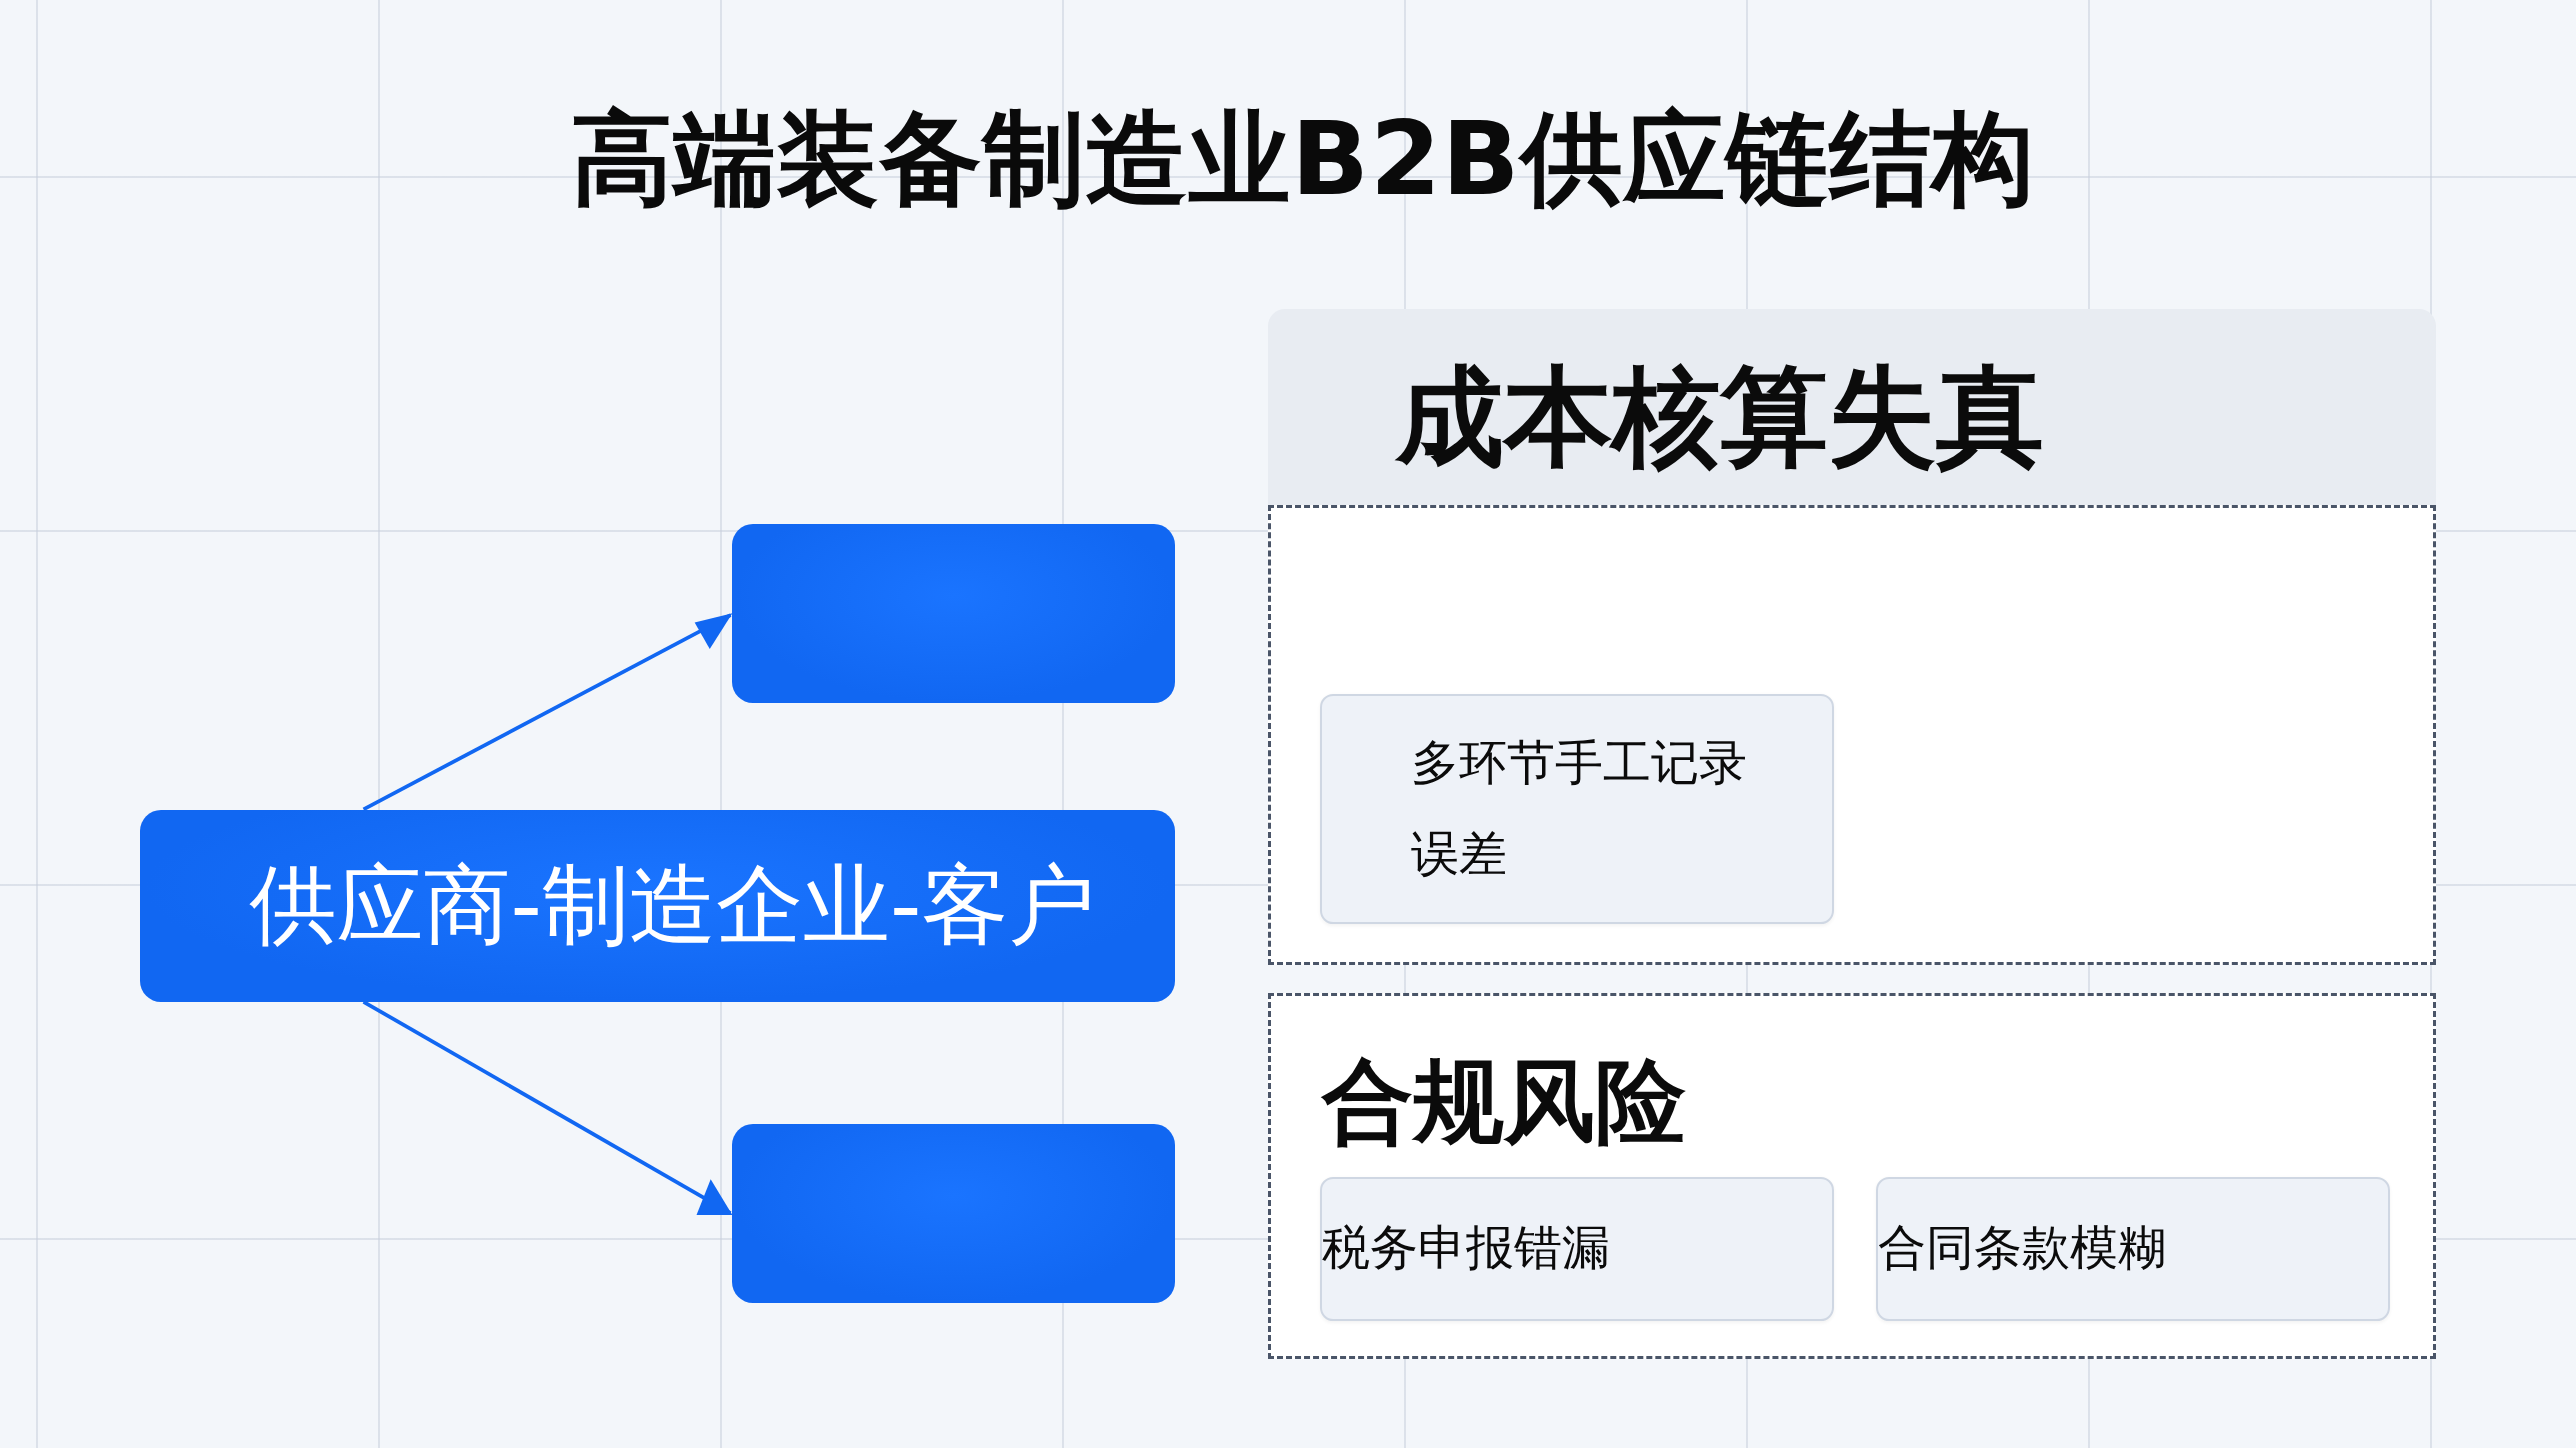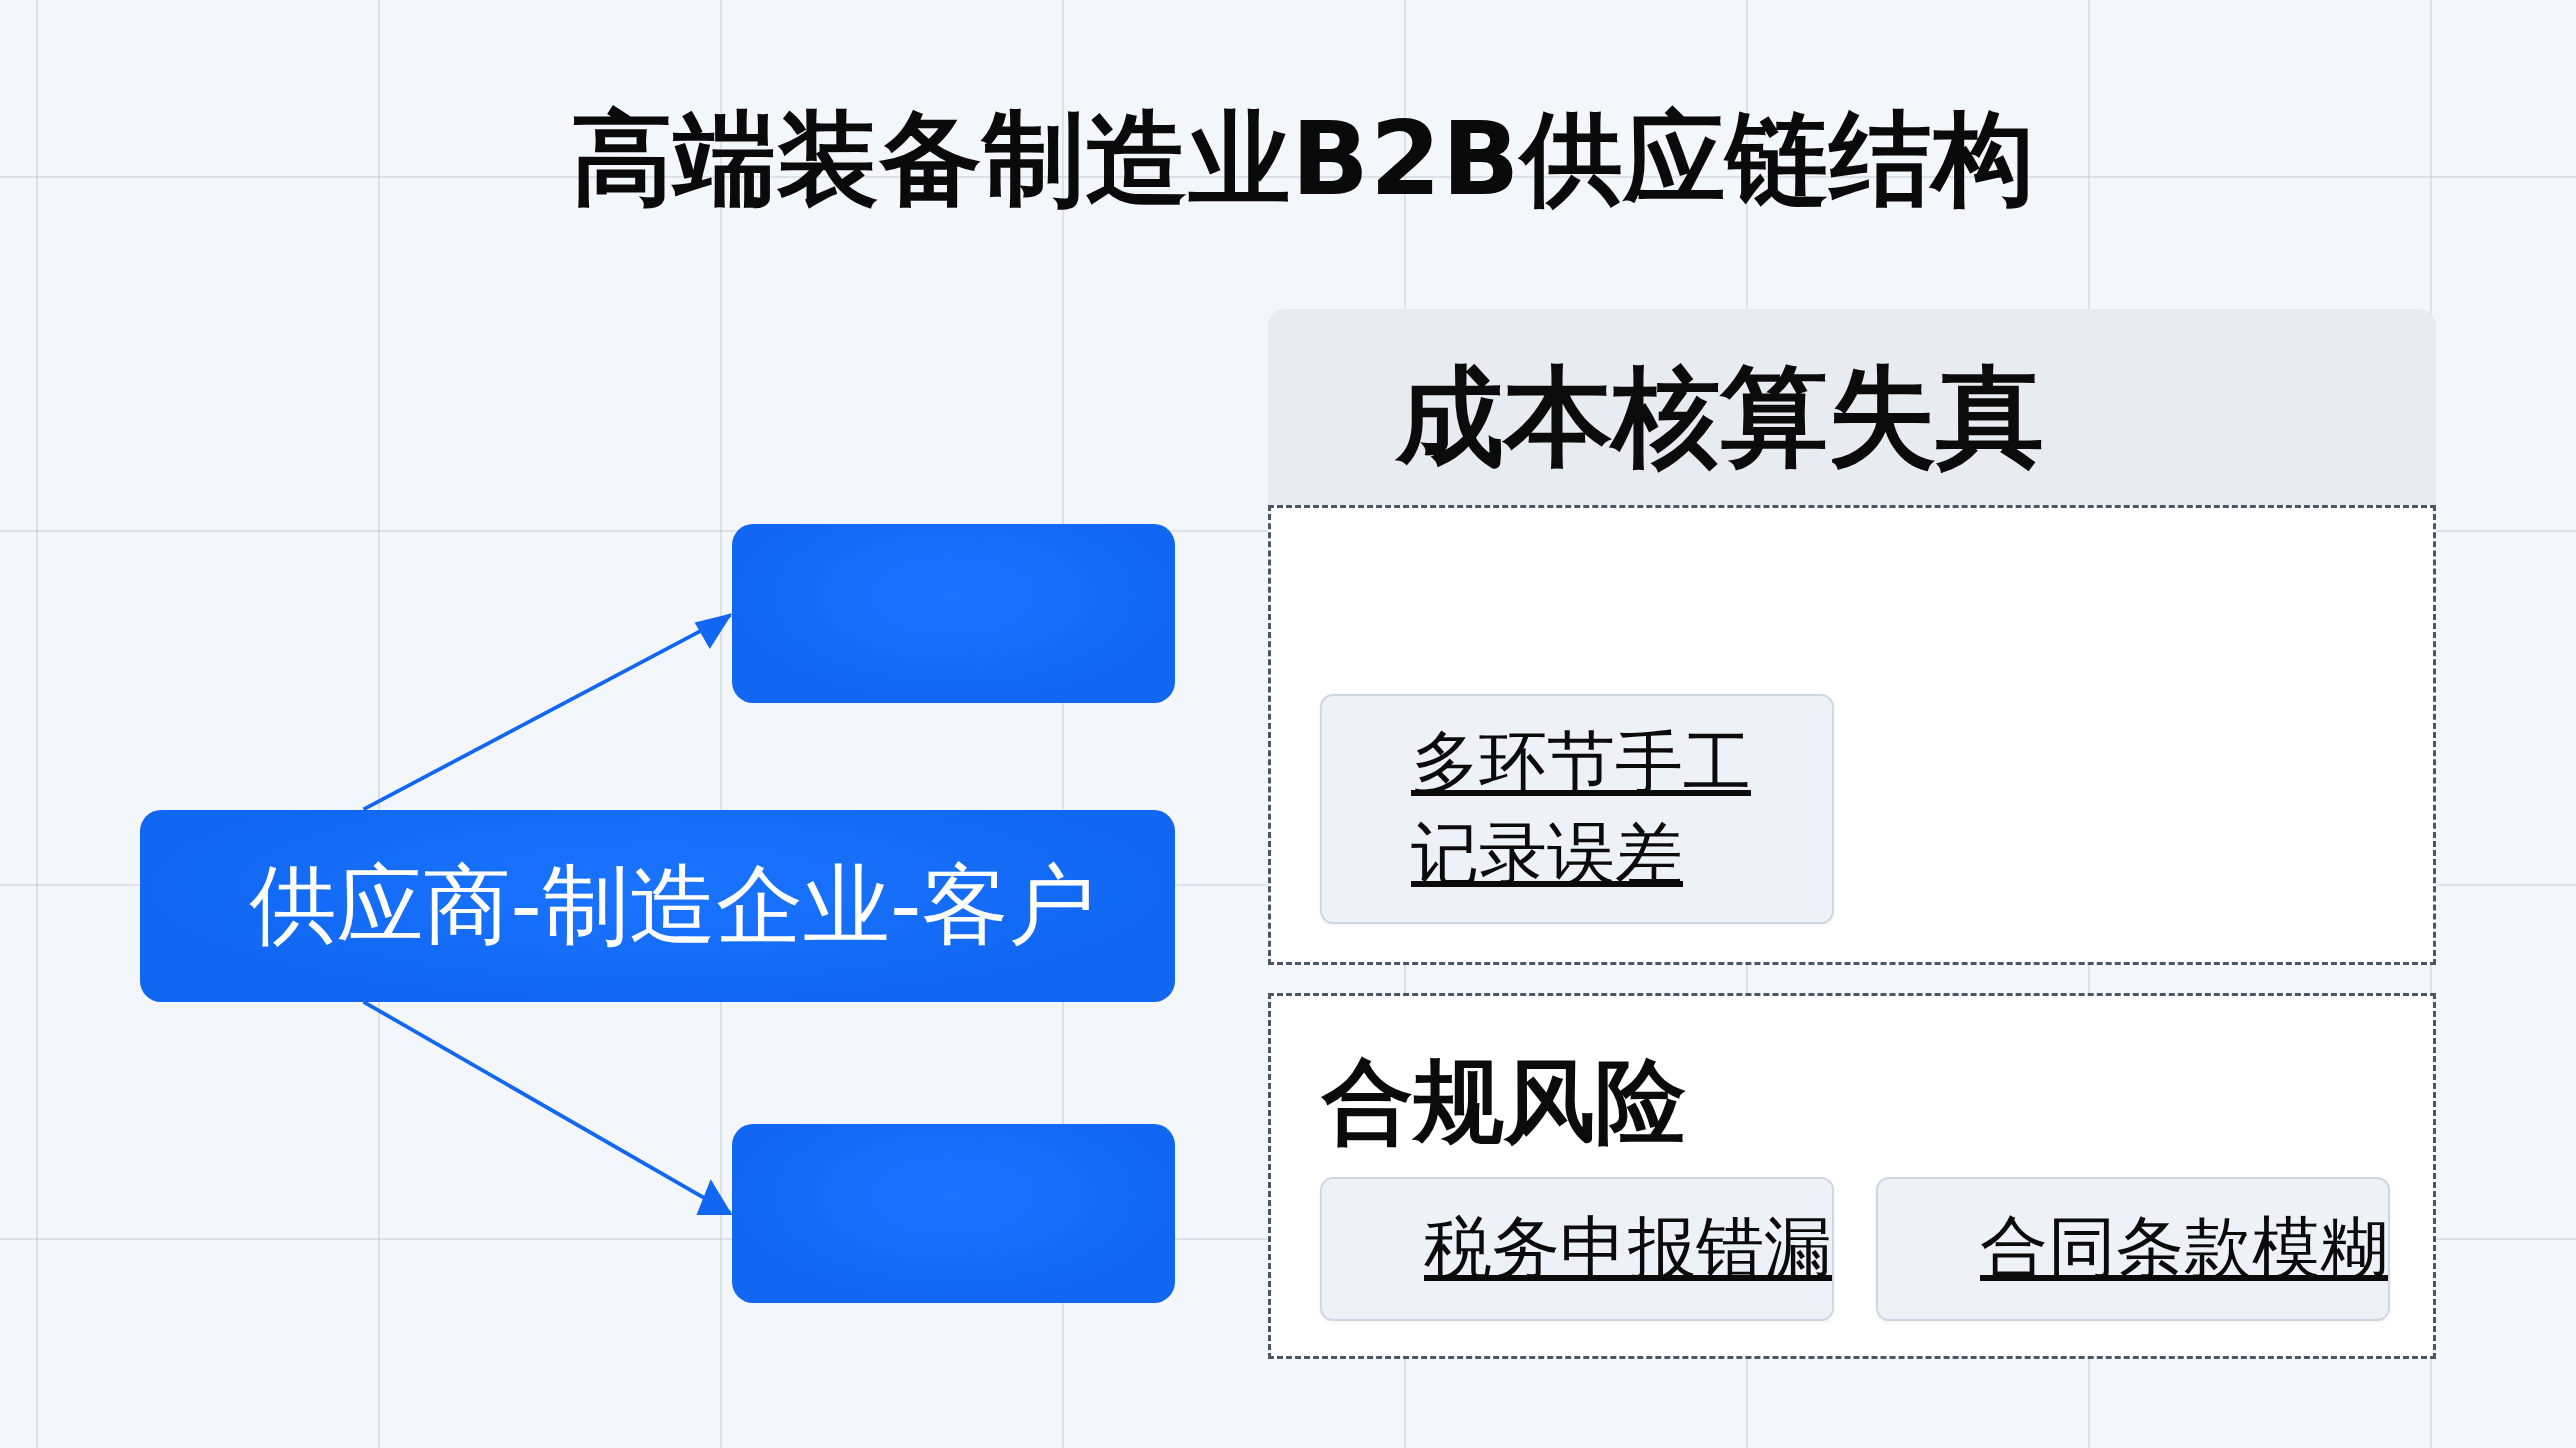--- a/index.html
+++ b/index.html
@@ -49,28 +49,28 @@
     position: absolute; left: 51px;
     font-size: 91px; font-weight: bold; color: #0b0b0b;
   }
   .section1 .section-title { top: 45px; }
   .section2 .section-title { top: 45px; }
   .card {
     position: absolute; background: #eef2f8;
     border: 2.8px solid #cfd7e3; border-radius: 13.2px;
     box-shadow: 0 1.9px 3.8px rgba(0,0,0,0.05);
   }
-  .card span { position: absolute; font-size: 68px; color: #0b0b0b; line-height: 91px; text-decoration: underline; }
+  .card span { position: absolute; font-size: 48px; color: #0b0b0b; line-height: 91px; }
   .s1c1 { left: 49px; top: 186px; width: 510px; height: 226px; }
   .s1c1 span { left: 89px; top: 21px; width: 340px; }
   .s1c2 { left: 609px; top: 186px; width: 506px; height: 226px; }
   .s1c2 span { left: 53px; top: 21px; width: 415px; }
   .s2c1 { left: 49px; top: 181px; width: 510px; height: 140px; }
   .s2c2 { left: 605px; top: 181px; width: 510px; height: 140px; }
-  .s2c1 span, .s2c2 span { left: 0; width: 100%; top: 22.6px; text-align: right; }
+  .s2c1 span, .s2c2 span { left: 0; width: 100%; top: 22.6px; text-align: left; }
 </style>
 </head>
 <body>
 
 <div class="abs title">高端装备制造业B2B供应链结构</div>
 
 <svg class="arrows" width="2576" height="1448" viewBox="0 0 2730 1535">
   <defs>
     <marker id="ah" markerWidth="14" markerHeight="12" refX="12" refY="6" orient="auto" markerUnits="userSpaceOnUse">
       <path d="M0,0 L14,6 L0,12 Z" fill="#1167f2"></path>

